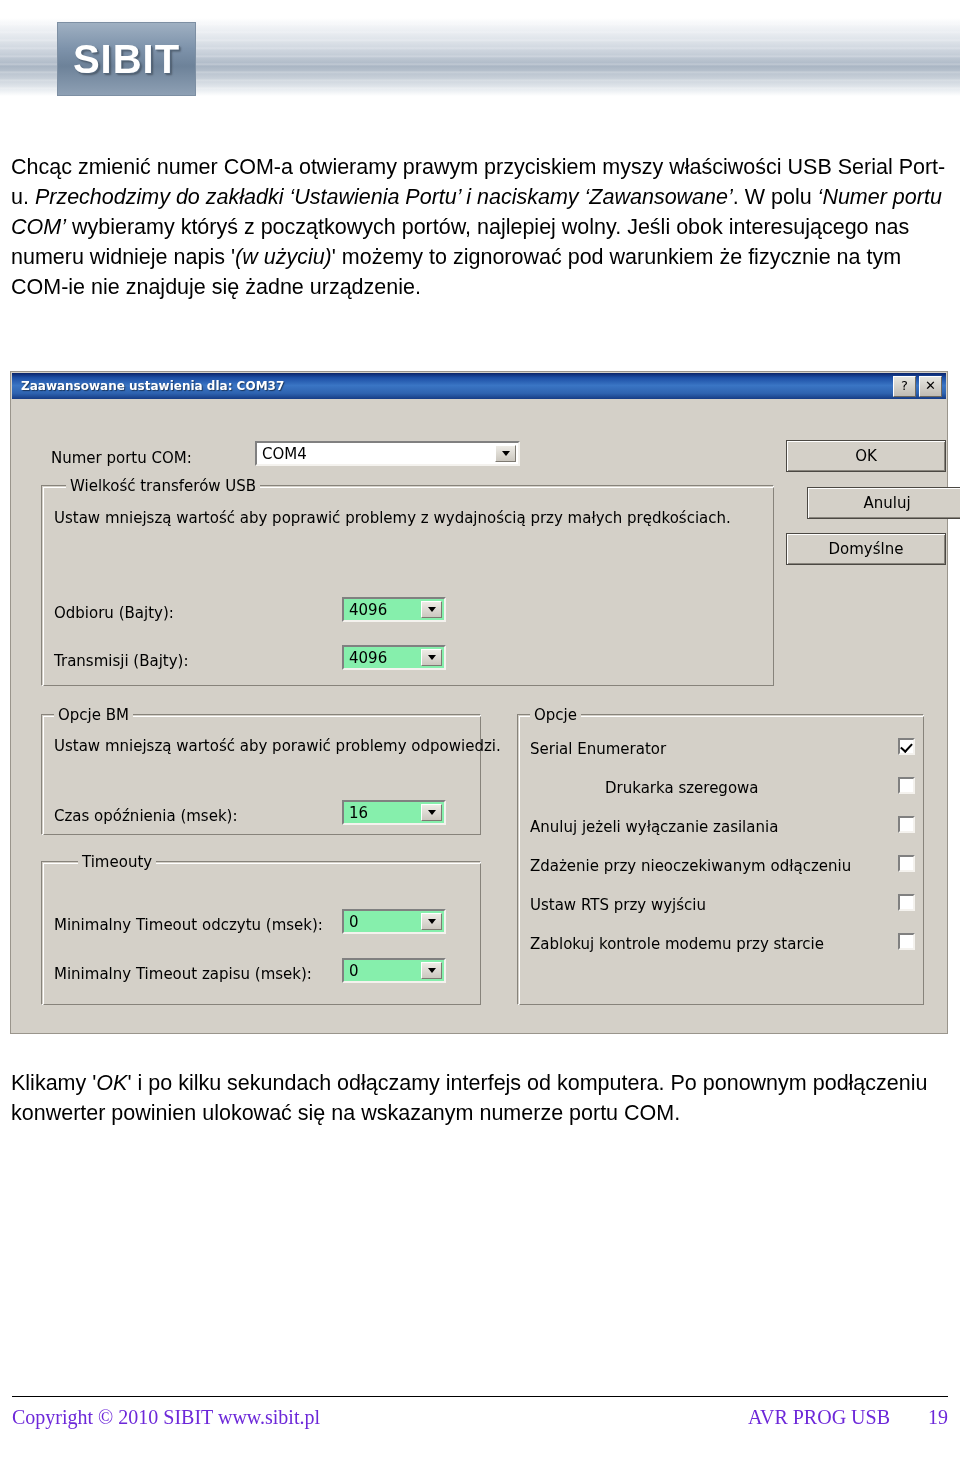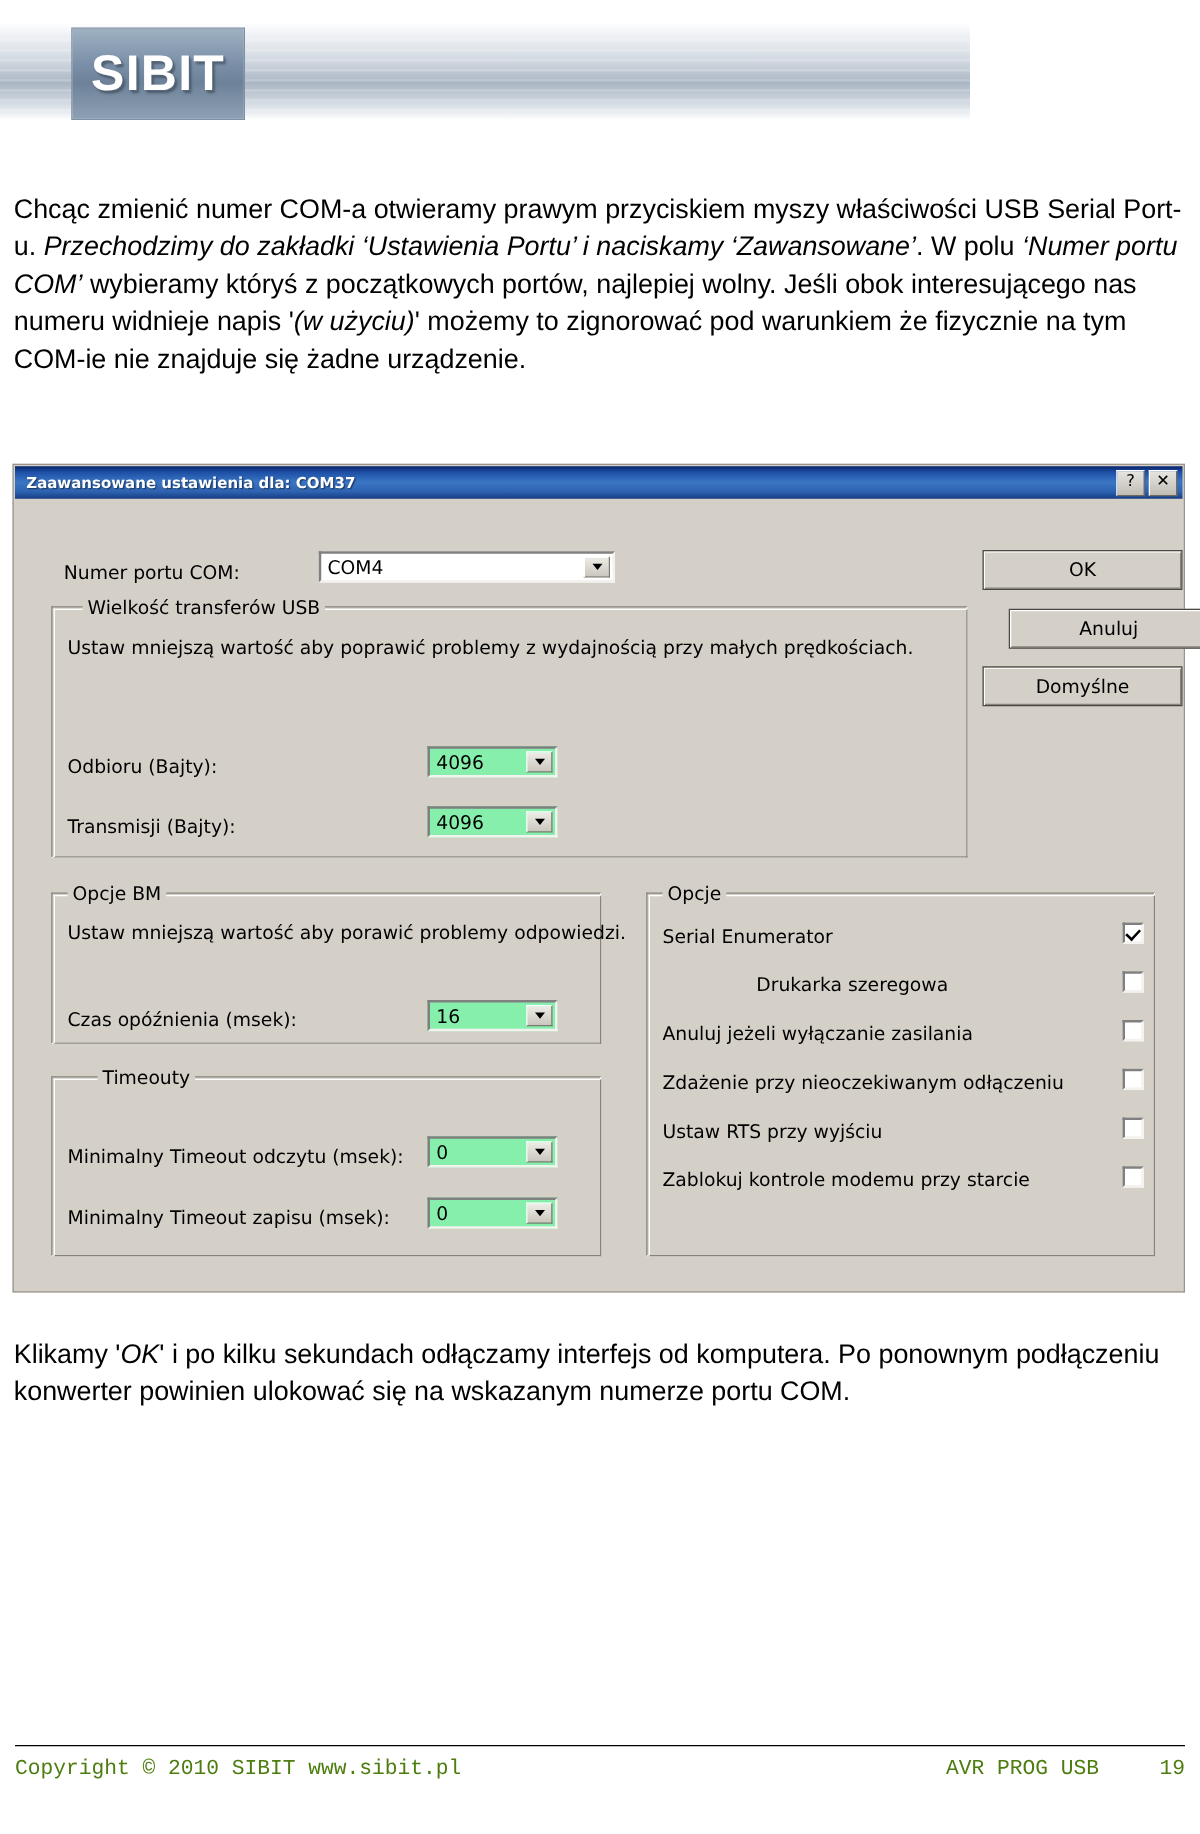--- a/index.html
+++ b/index.html
@@ -7,21 +7,21 @@
     width:960px; height:1467px;
     background:#ffffff;
     font-family:"Liberation Sans", sans-serif;
     color:#000;
     position:relative;
     overflow:hidden;
   }
 
   
   .banner {
-    position:absolute; left:0; top:0; width:776px; height:118px;
+    position:absolute; left:0; top:0; width:960px; height:118px;
     overflow:hidden;
   }
   .banner-stripe {
     position:absolute; left:0; top:18px; width:960px; height:78px;
     background:
       linear-gradient(to bottom,
         #ffffff 0%, #f2f4f7 10%, #dfe4ea 28%, #c8d0da 45%,
         #aab6c4 62%, #c9d1da 78%, #e9edf1 92%, #ffffff 100%);
   }
   .banner-stripe:after {
@@ -156,22 +156,22 @@
     border:solid #000; border-width:0 2px 2px 0;
     transform:rotate(43deg);
   }
 
   
   .footline {
     position:absolute; left:12px; top:1396px; width:936px; height:1px;
     background:#000;
   }
   .footer {
-    position:absolute; top:1406px; font-size:17px; color:#4d7c0f;
-    font-family:Liberation Mono, monospace;
+    position:absolute; top:1406px; font-size:20px; color:#6d28d9;
+    font-family:Liberation Serif, serif;
   }
   .footer.left { left:12px; }
   .footer.right { right:12px; text-align:right; }
 </style>
 </head>
 <body>
 
 <div class="banner">
   <div class="banner-stripe"></div>
   <div class="logo-box">
@@ -187,21 +187,21 @@
     <span class="ttl">Zaawansowane ustawienia dla: COM37</span>
     <span class="tb-btns">
       <span class="tb-btn">?</span>
       <span class="tb-btn">✕</span>
     </span>
   </div>
 
   <div class="dlg-body">
 
     <span class="field-lbl" style="left:39px; top:50px;">Numer portu COM:</span>
-    <div class="combo sel" style="left:243px; top:42px; width:237px;">
+    <div class="combo sel" style="left:243px; top:42px; width:265px;">
       <span class="val">COM4</span>
       <span class="arrow">
           <i></i>
         </span>
     </div>
 
     <div class="btn" style="left:774px; top:41px;">
       <span>OK</span>
     </div>
     <div class="btn" style="left:774px; top:88px;margin-left:21px;">

